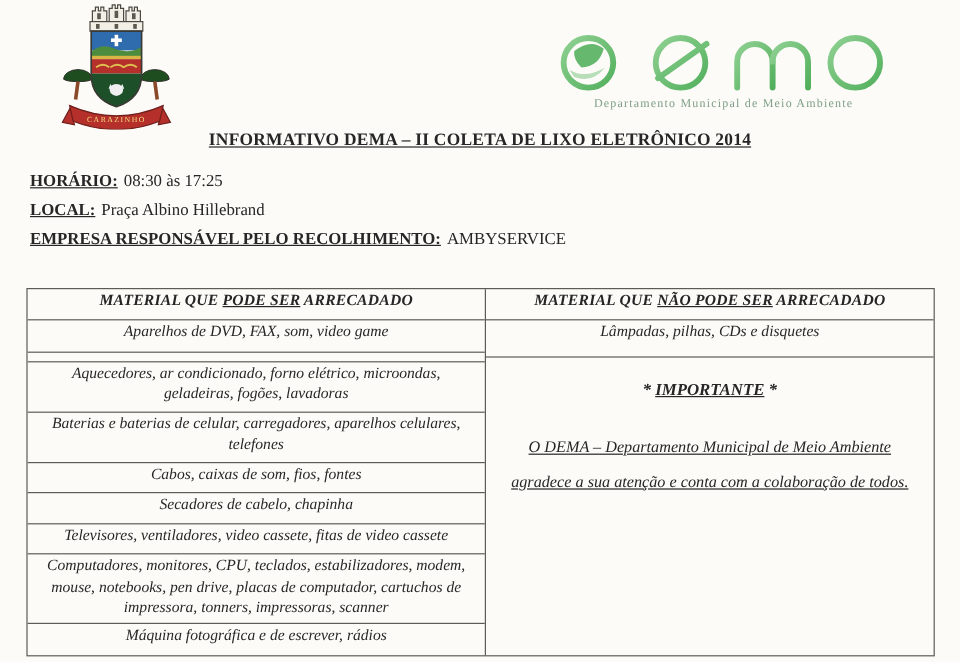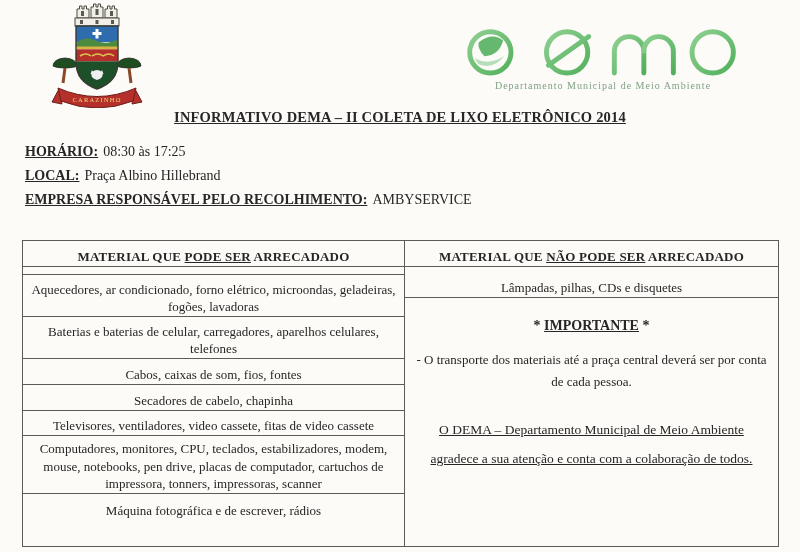--- a/index.html
+++ b/index.html
@@ -38,23 +38,23 @@
 
   
   .mtable{
     position:absolute;left:22px;top:240px;width:757px;height:307px;
     border:1.5px solid var(--border);display:flex;background:transparent;
   }
   .col{display:flex;flex-direction:column;}
   .col.left{width:382px;border-right:1px solid var(--border);}
   .col.right{flex:1;}
   .tcell{
-    display:flex;align-items:flex-end;justify-content:center;
+    display:flex;align-items:flex-start;justify-content:center;
     text-align:center;font-size:13px;line-height:1.35;
-    padding:0 8px;border-bottom:1px solid var(--border);
+    padding:0 8px;border-bottom:1px solid var(--border);font-style:italic;
   }
   .tcell.th{font-weight:bold;font-size:13px;letter-spacing:.2px;height:26px;padding:0 2px;}
   .u{text-decoration:underline;}
   .r0{height:27px;} .rgap{height:8px;} .r2{height:42px;} .r3{height:42px;padding:0 4px;}
   .r4{height:26px;} .r5{height:26px;} .r6{height:25px;}
   .r7{height:58px;padding:0 4px;} .r8{height:26px;border-bottom:none;}
   .rr0{height:31px;}
   .merged{
     flex:1;border-bottom:none;display:block;text-align:center;
     padding:0 10px;font-size:13px;
@@ -163,36 +163,36 @@
       <span class="lbl">EMPRESA RESPONSÁVEL PELO RECOLHIMENTO:</span><span class="val">AMBYSERVICE</span>
     </div>
   </div>
 
   <div class="mtable">
 
     <div class="col left">
       <div class="tcell th">
         <span><span>MATERIAL QUE </span><span class="u">PODE SER</span><span> ARRECADADO</span></span>
       </div>
+      <div class="tcell r0">Aparelhos de DVD, FAX, som, video game</div>
       <div class="tcell rgap"></div>
       <div class="tcell r2">Aquecedores, ar condicionado, forno elétrico, microondas, geladeiras, fogões, lavadoras</div>
       <div class="tcell r3">Baterias e baterias de celular, carregadores, aparelhos celulares, telefones</div>
       <div class="tcell r4">Cabos, caixas de som, fios, fontes</div>
       <div class="tcell r5">Secadores de cabelo, chapinha</div>
       <div class="tcell r6">Televisores, ventiladores, video cassete, fitas de video cassete</div>
       <div class="tcell r7">Computadores, monitores, CPU, teclados, estabilizadores, modem, mouse, notebooks, pen drive, placas de computador, cartuchos de impressora, tonners, impressoras, scanner</div>
       <div class="tcell r8">Máquina fotográfica e de escrever, rádios</div>
     </div>
 
     <div class="col right">
       <div class="tcell th">
         <span><span>MATERIAL QUE </span><span class="u">NÃO PODE SER</span><span> ARRECADADO</span></span>
       </div>
       <div class="tcell rr0">Lâmpadas, pilhas, CDs e disquetes</div>
       <div class="tcell merged">
         <div class="imp"><span>* </span><span class="u">IMPORTANTE</span><span> *</span></div>
-        <p class="note n2">- O transporte dos materiais até a praça central deverá ser por conta de cada pessoa.</p>
         <p class="closing">O DEMA – Departamento Municipal de Meio Ambiente agradece a sua atenção e conta com a colaboração de todos.</p>
       </div>
     </div>
 
   </div>
 </div>
 
 </body></html>

